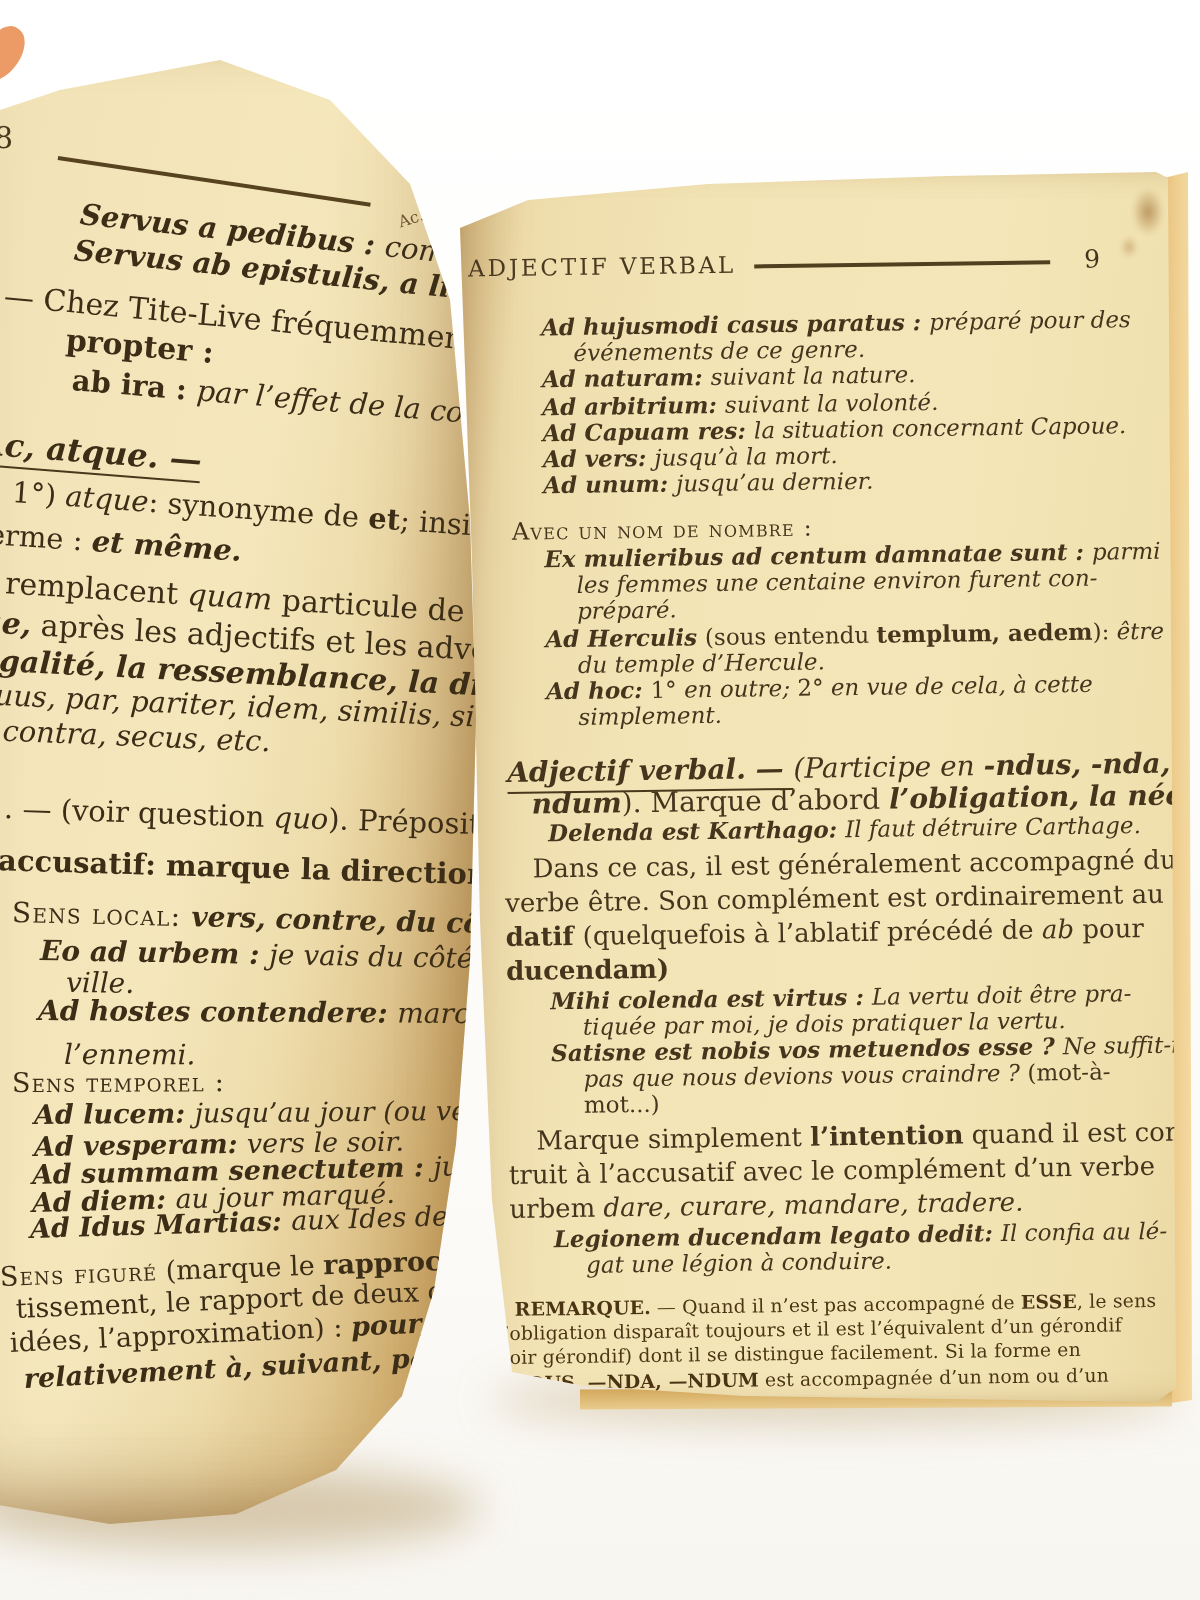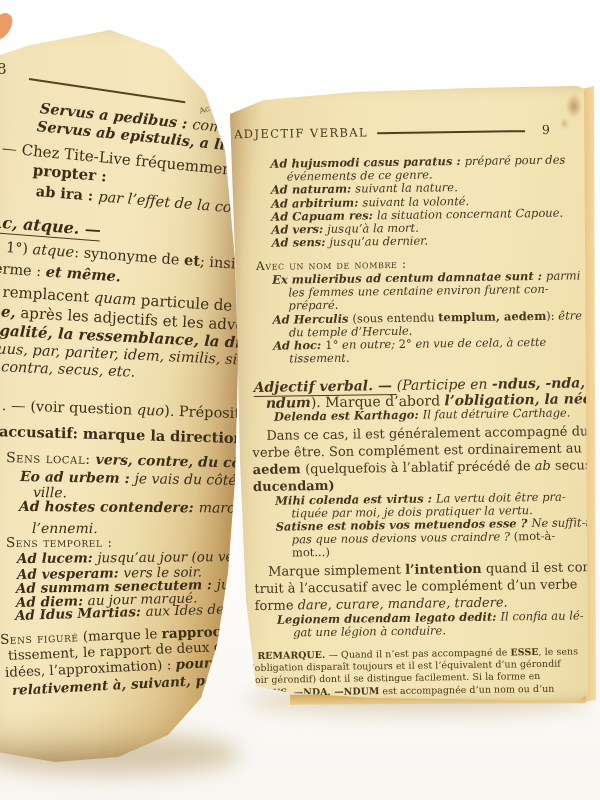--- a/index.html
+++ b/index.html
@@ -97,44 +97,44 @@
         <span class="rp-rule"></span>
         <span class="rp-pagenum">9</span>
       </div>
       <div id="right-lines">
           <div class="ln ln-e" style="margin-left: 22px;"><span class="s-bi">Ad hujusmodi casus paratus : </span><span class="s-i">préparé pour des</span></div>
           <div class="ln ln-e" style="margin-left: 38px;"><span class="s-i">événements de ce genre.</span></div>
           <div class="ln ln-e" style="margin-left: 22px;"><span class="s-bi">Ad naturam: </span><span class="s-i">suivant la nature.</span></div>
           <div class="ln ln-e" style="margin-left: 22px;"><span class="s-bi">Ad arbitrium: </span><span class="s-i">suivant la volonté.</span></div>
           <div class="ln ln-e" style="margin-left: 22px;"><span class="s-bi">Ad Capuam res: </span><span class="s-i">la situation concernant Capoue.</span></div>
           <div class="ln ln-e" style="margin-left: 22px;"><span class="s-bi">Ad vers: </span><span class="s-i">jusqu’à la mort.</span></div>
-          <div class="ln ln-e" style="margin-left: 22px;"><span class="s-bi">Ad sens: </span><span class="s-i">jusqu’au dernier.</span></div>
+          <div class="ln ln-e" style="margin-left: 22px;"><span class="s-bi">Ad unum: </span><span class="s-i">jusqu’au dernier.</span></div>
           <div class="ln ln-s" style="margin-left: 6px; margin-top: 10px;"><span class="s-sc">Avec un nom de nombre :</span></div>
           <div class="ln ln-e" style="margin-left: 22px;"><span class="s-bi">Ex mulieribus ad centum damnatae sunt : </span><span class="s-i">parmi</span></div>
           <div class="ln ln-e" style="margin-left: 38px;"><span class="s-i">les femmes une centaine environ furent con-</span></div>
           <div class="ln ln-e" style="margin-left: 38px;"><span class="s-i">préparé.</span></div>
           <div class="ln ln-e" style="margin-left: 22px;"><span class="s-bi">Ad Herculis </span><span class="s-r">(sous entendu </span><span class="s-b">templum, aedem</span><span class="s-r">): </span><span class="s-i">être</span></div>
           <div class="ln ln-e" style="margin-left: 38px;"><span class="s-i">du temple d’Hercule.</span></div>
           <div class="ln ln-e" style="margin-left: 22px;"><span class="s-bi">Ad hoc: </span><span class="s-r">1° </span><span class="s-i">en outre; </span><span class="s-r">2° </span><span class="s-i">en vue de cela, à cette</span></div>
-          <div class="ln ln-e" style="margin-left: 38px;"><span class="s-i">tissement.</span></div>
+          <div class="ln ln-e" style="margin-left: 38px;"><span class="s-i">simplement.</span></div>
           <div class="ln ln-h" style="margin-left: 2px; margin-top: 14px;"><span class="s-ubi">Adjectif verbal. — </span><span class="s-i">(Participe en </span><span class="s-bi">-ndus, -nda,</span></div>
           <div class="ln ln-h" style="margin-left: 14px;"><span class="s-bi">ndum</span><span class="s-r">). Marque d’abord </span><span class="s-bi">l’obligation, la nécessité.</span></div>
           <div class="ln ln-e" style="margin-left: 22px;"><span class="s-bi">Delenda est Karthago: </span><span class="s-i">Il faut détruire Carthage.</span></div>
           <div class="ln ln-b" style="margin-left: 14px; margin-top: 2px;"><span class="s-r">Dans ce cas, il est généralement accompagné du</span></div>
           <div class="ln ln-b"><span class="s-r">verbe être. Son complément est ordinairement au</span></div>
-          <div class="ln ln-b"><span class="s-b">aedem </span><span class="s-r">(quelquefois à l’ablatif précédé de </span><span class="s-i">ab</span><span class="s-r"> secus</span></div>
+          <div class="ln ln-b"><span class="s-b">datif </span><span class="s-r">(quelquefois à l’ablatif précédé de </span><span class="s-i">ab</span><span class="s-r"> pour</span></div>
           <div class="ln ln-b"><span class="s-b">ducendam)</span></div>
           <div class="ln ln-e" style="margin-left: 22px;"><span class="s-bi">Mihi colenda est virtus : </span><span class="s-i">La vertu doit être pra-</span></div>
           <div class="ln ln-e" style="margin-left: 38px;"><span class="s-i">tiquée par moi, je dois pratiquer la vertu.</span></div>
           <div class="ln ln-e" style="margin-left: 22px;"><span class="s-bi">Satisne est nobis vos metuendos esse ? </span><span class="s-i">Ne suffit-il</span></div>
           <div class="ln ln-e" style="margin-left: 38px;"><span class="s-i">pas que nous devions vous craindre ? </span><span class="s-r">(mot-à-</span></div>
           <div class="ln ln-e" style="margin-left: 38px;"><span class="s-r">mot...)</span></div>
           <div class="ln ln-b" style="margin-left: 14px; margin-top: 2px;"><span class="s-r">Marque simplement </span><span class="s-b">l’intention</span><span class="s-r"> quand il est cons-</span></div>
           <div class="ln ln-b"><span class="s-r">truit à l’accusatif avec le complément d’un verbe</span></div>
-          <div class="ln ln-b"><span class="s-r">forme </span><span class="s-i">dare, curare, mandare, tradere.</span></div>
+          <div class="ln ln-b"><span class="s-r">urbem </span><span class="s-i">dare, curare, mandare, tradere.</span></div>
           <div class="ln ln-e" style="margin-left: 22px;"><span class="s-bi">Legionem ducendam legato dedit: </span><span class="s-i">Il confia au lé-</span></div>
           <div class="ln ln-e" style="margin-left: 38px;"><span class="s-i">gat une légion à conduire.</span></div>
         </div>
       <div class="remark" id="remark-lines">
           <div class="ln ln-e" style="margin-left: 12px;"><span class="s-b">REMARQUE.</span><span class="s-r"> — Quand il n’est pas accompagné de </span><span class="s-b">ESSE</span><span class="s-r">, le sens</span></div>
           <div class="ln ln-e"><span class="s-r">d’obligation disparaît toujours et il est l’équivalent d’un gérondif</span></div>
           <div class="ln ln-e"><span class="s-r">(voir gérondif) dont il se distingue facilement. Si la forme en</span></div>
           <div class="ln ln-e"><span class="s-b">—NDUS, —NDA, —NDUM</span><span class="s-r"> est accompagnée d’un nom ou d’un</span></div>
         </div>
     </div>

